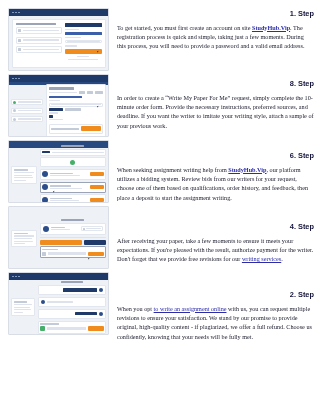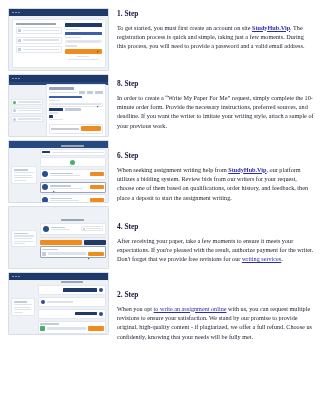--- a/index.html
+++ b/index.html
@@ -55,26 +55,26 @@
     display: flex;
     flex-direction: column;
     padding-left: 2px;
   }
 
   
   .step {
     margin-bottom: 4px;
   }
   .step-heading {
-    text-align: left;
+    text-align: right;
     font-size: 7.4px;
     font-weight: bold;
     color: #14143c;
     margin: 0 0 4.5px 0;
-    font-family: Liberation Serif, serif;
+    font-family: Liberation Sans, sans-serif;
   }
   .step-body {
     font-size: 6.2px;
     line-height: 1.52;
     color: #1c1c2e;
     text-align: left;
     margin: 0;
     font-family: "Liberation Serif", "DejaVu Serif", serif;
   }
   .step-link {

